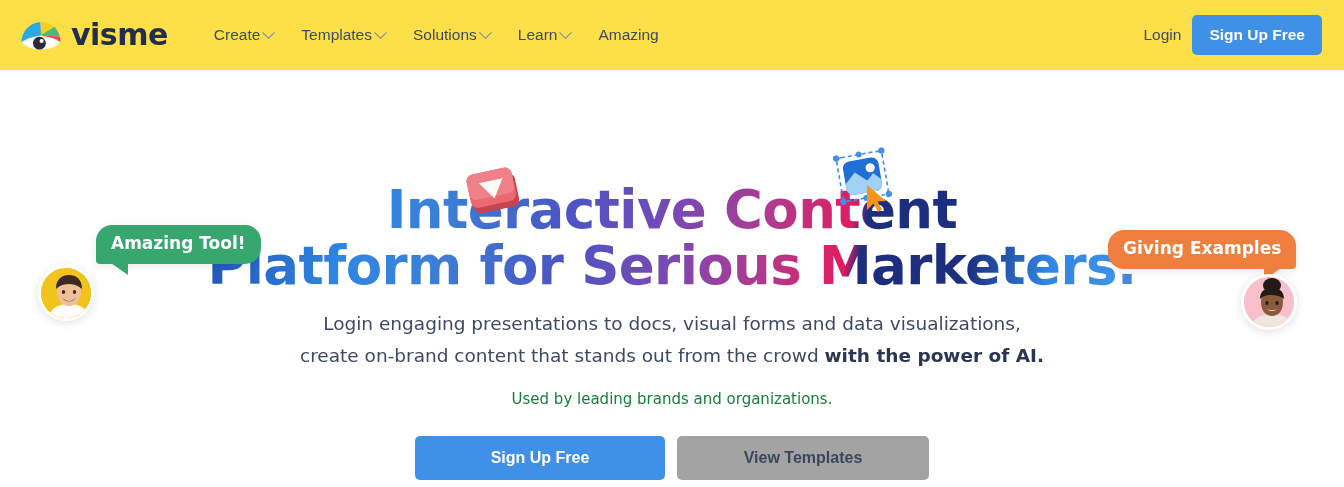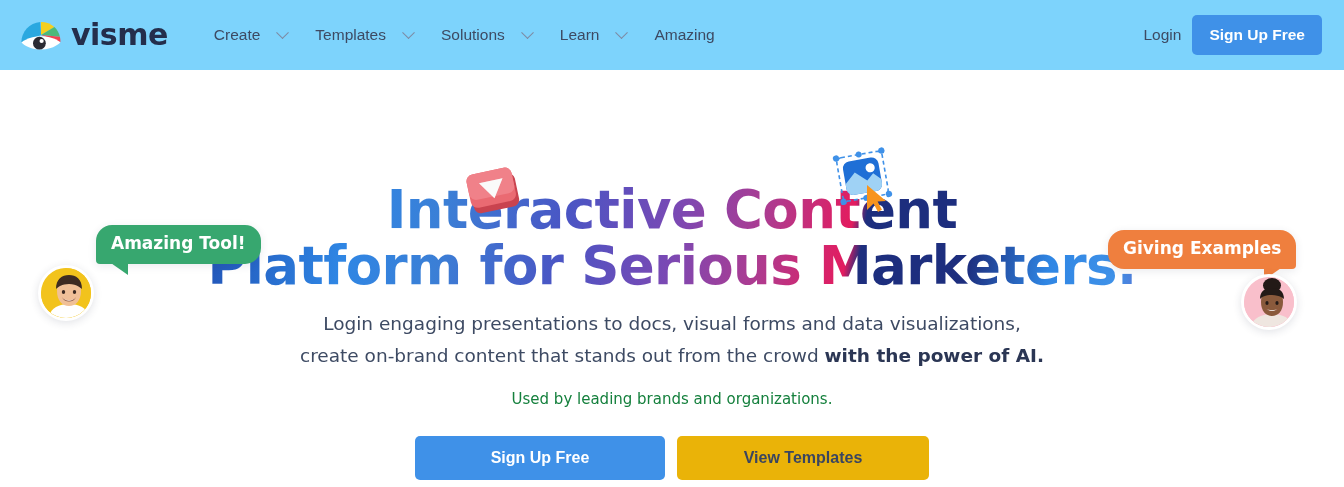--- a/index.html
+++ b/index.html
@@ -23,21 +23,21 @@
   }
 
   
   .header {
     position: absolute;
     top: 0; left: 0;
     width: 1344px;
     height: 70px;
     display: flex;
     align-items: center;
-    background: #7dd3fc;
+    background: #fde047;
     z-index: 40;
   }
 
   .logo-group {
     display: flex;
     align-items: center;
     margin-left: 18px;
     cursor: pointer;
   }
   .logo-mark {
@@ -58,21 +58,21 @@
 
   .nav {
     display: flex;
     align-items: center;
     margin-left: 32px;
     gap: 0px;
   }
   .nav-item {
     display: flex;
     align-items: center;
-    gap: 18px;
+    gap: 4px;
     padding: 8px 14px;
     font-size: 15.5px;
     color: #3d4a63;
     cursor: pointer;
     white-space: nowrap;
     line-height: 1;
   }
   .chev {
     display: inline-block;
     width: 9px; height: 9px;
@@ -192,21 +192,21 @@
     line-height: 44px;
     padding: 0;
   }
   .cta-primary {
     width: 250px;
     background: #3f91e8;
     color: #ffffff;
   }
   .cta-secondary {
     width: 252px;
-    background: #eab308;
+    background: #a3a3a3;
     color: #3a4560;
   }
 
   
   .float-video {
     position: absolute;
     left: 463px; top: 92px;
     width: 64px; height: 58px;
     z-index: 20;
   }

